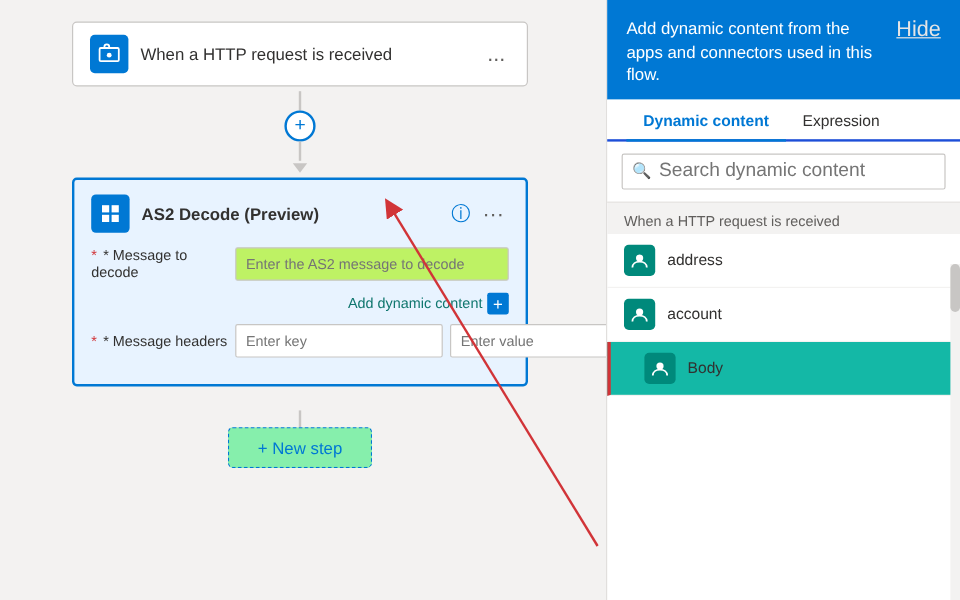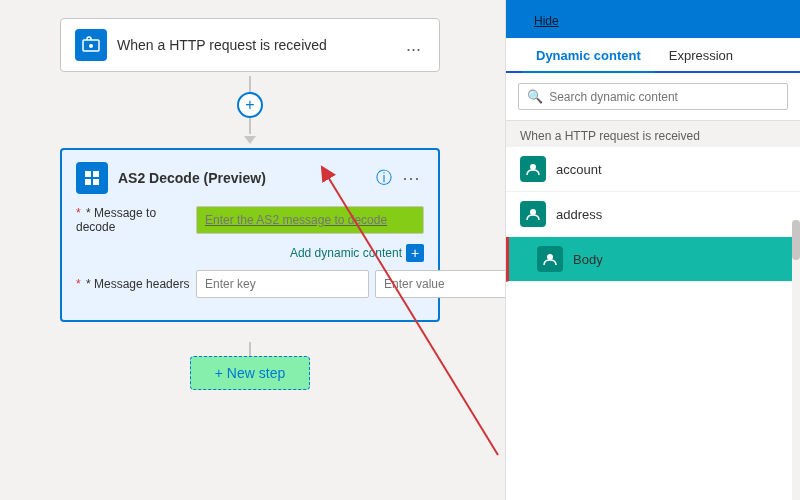--- a/index.html
+++ b/index.html
@@ -170,23 +170,22 @@
       margin-right: 2px;
     }
 
     .field-input {
       flex: 1;
       border: 1px solid #c8c6c4;
       border-radius: 2px;
       padding: 6px 8px;
       font-size: 12px;
       color: #605e5c;
-      background: #84cc16;
+      background: #bef264;
       outline: none;
-      text-decoration: underline;
     }
 
     .dynamic-content-link {
       display: flex;
       align-items: center;
       justify-content: flex-end;
       margin-bottom: 8px;
       padding-right: 0;
     }
 
@@ -296,22 +295,22 @@
 
     .panel-header-text {
       font-size: 14px;
       line-height: 1.4;
       flex: 1;
     }
 
     .panel-hide-btn {
       background: none;
       border: none;
-      color: #0f172a;
-      font-size: 12px;
+      color: #e5e5e5;
+      font-size: 18px;
       cursor: pointer;
       text-decoration: underline;
       padding: 0;
       margin-left: 12px;
       white-space: nowrap;
     }
 
     .panel-tabs {
       display: flex;
       border-bottom: 2px solid #1d4ed8;
@@ -344,21 +343,21 @@
       align-items: center;
       border: 1px solid #c8c6c4;
       border-radius: 2px;
       padding: 5px 8px;
       gap: 6px;
     }
 
     .search-box input {
       border: none;
       outline: none;
-      font-size: 12px;
+      font-size: 16px;
       color: #b91c1c;
       flex: 1;
       background: transparent;
     }
 
     .search-icon-span {
       color: #605e5c;
       font-size: 13px;
     }
 
@@ -497,58 +496,59 @@
       </marker>
     </defs>
 
     <line x1="498" y1="455" x2="325" y2="172" stroke="#d13438" stroke-width="2" marker-end="url(#arrowhead)"></line>
   </svg>
 
 </div>
 
 <div class="dynamic-panel">
   <div class="panel-header">
+    <span class="panel-header-text">Add dynamic content from the apps and connectors used in this flow.</span>
     <button class="panel-hide-btn">Hide</button>
   </div>
 
   <div class="panel-tabs">
     <div class="panel-tab active">Dynamic content</div>
     <div class="panel-tab">Expression</div>
   </div>
 
   <div class="panel-search">
     <div class="search-box">
       <span class="search-icon-span">🔍</span>
       <input type="text" placeholder="Search dynamic content" style="">
     </div>
   </div>
 
   <div class="panel-items">
     <div class="panel-section-label">When a HTTP request is received</div>
+
+    <div class="panel-item">
+      <div class="item-icon">
+        <svg viewBox="0 0 16 16" fill="none">
+          <circle cx="8" cy="6" r="3" fill="white"></circle>
+          <path d="M2 14c0-3.314 2.686-5 6-5s6 1.686 6 5" stroke="white" stroke-width="1.5"></path>
+        </svg>
+      </div>
+      <span class="item-label">address</span>
+    </div>
 
     <div class="panel-item">
       <div class="item-icon">
         <svg viewBox="0 0 16 16" fill="none">
           <circle cx="8" cy="6" r="3" fill="white"></circle>
           <path d="M2 14c0-3.314 2.686-5 6-5s6 1.686 6 5" stroke="white" stroke-width="1.5"></path>
         </svg>
       </div>
       <span class="item-label">account</span>
     </div>
 
-    <div class="panel-item">
-      <div class="item-icon">
-        <svg viewBox="0 0 16 16" fill="none">
-          <circle cx="8" cy="6" r="3" fill="white"></circle>
-          <path d="M2 14c0-3.314 2.686-5 6-5s6 1.686 6 5" stroke="white" stroke-width="1.5"></path>
-        </svg>
-      </div>
-      <span class="item-label">address</span>
-    </div>
-
     <div class="panel-item" style="background: #14b8a6; border-left: 3px solid #d13438; padding-left: 28px;">
       <div class="item-icon">
         <svg viewBox="0 0 16 16" fill="none">
           <circle cx="8" cy="6" r="3" fill="white"></circle>
           <path d="M2 14c0-3.314 2.686-5 6-5s6 1.686 6 5" stroke="white" stroke-width="1.5"></path>
         </svg>
       </div>
       <span class="item-label">Body</span>
     </div>
   </div>

